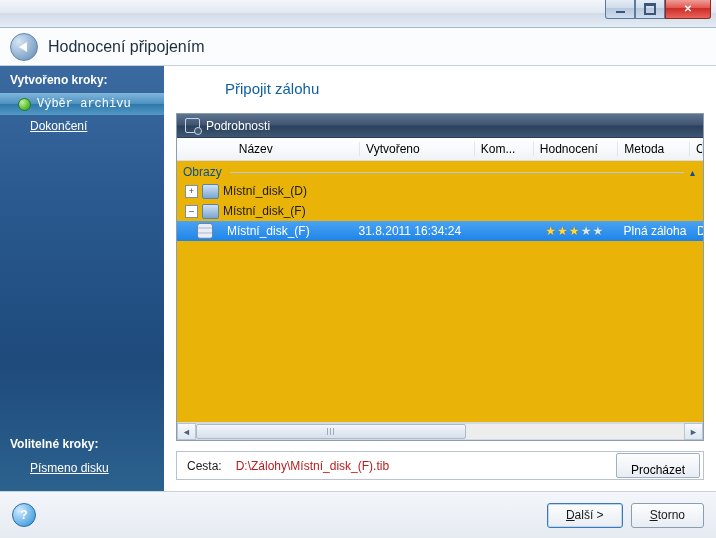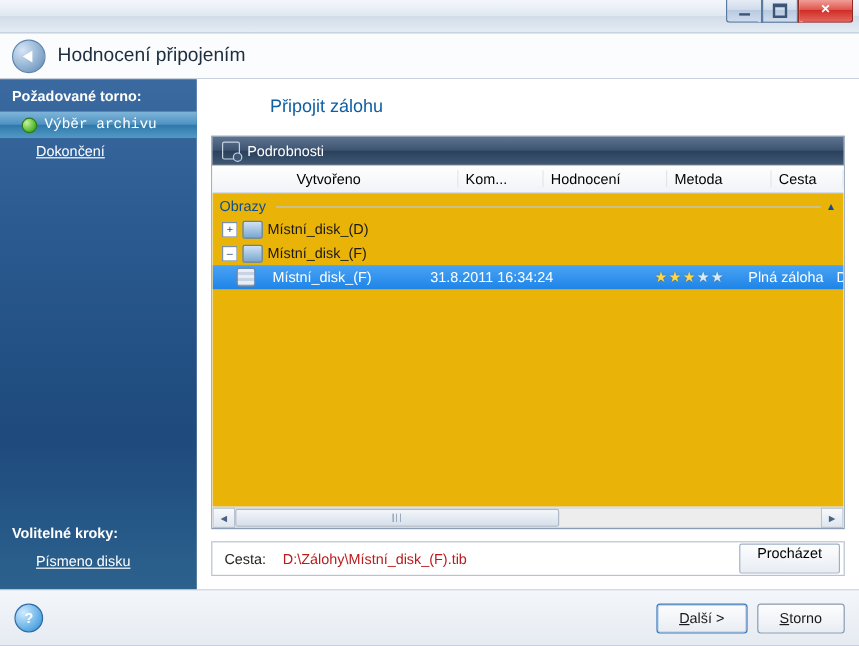--- a/index.html
+++ b/index.html
@@ -296,21 +296,21 @@
   align-items: center;
 }
 .path-label { padding: 0 10px; color:#222;text-align:center; }
 .path-input {
   flex: 1; border:none; outline:none; font: inherit; padding: 4px 4px; color:#b91c1c;
 }
 .browse-btn {
   height: 23px; margin: 0 3px 0 6px; padding: 0 14px;
   background: linear-gradient(to bottom,#fdfdfe,#e8edf3);
   border:1px solid #9fb0c4; border-radius:2px;
-  display:flex;align-items:flex-start;
+  display:flex;align-items:flex-end;
 }
 
 
 .footer {
   height: 46px;
   border-top: 1px solid #c8d1dc;
   background: linear-gradient(to bottom,#f3f6fa,#e6ebf2);
   display: flex;
   align-items: center;
   padding: 0 12px;
@@ -359,21 +359,21 @@
   </div>
 
   <div class="header">
     <div class="back-btn"></div>
     <div class="header-title">Hodnocení připojením</div>
   </div>
 
   <div class="body">
 
     <div class="sidebar">
-      <div class="side-section-title">Požadované torno:</div>
+      <div class="side-section-title">Vytvořeno kroky:</div>
       <div class="side-item active">
         <div class="bullet"></div>
         <span>Výběr archivu</span>
       </div>
       <div class="side-item link">
         <span>Dokončení</span>
       </div>
       <div class="side-spacer"></div>
       <div class="side-section-title">Volitelné kroky:</div>
       <div class="side-item link" style="margin-bottom:12px;">
@@ -387,20 +387,21 @@
       <div class="details-box">
         <div class="details-header">
           <span class="icon"></span>
           <span>Podrobnosti</span>
         </div>
 
         <div class="grid-wrapper">
           <div class="col-headers">
             <div class="col c-expander"></div>
             <div class="col c-icon"></div>
+            <div class="col c-name">Název</div>
             <div class="col c-created">Vytvořeno</div>
             <div class="col c-comment">Kom...</div>
             <div class="col c-rating">Hodnocení</div>
             <div class="col c-method">Metoda</div>
             <div class="col c-path">Cesta</div>
           </div>
 
           <div class="grid-body">
             <div class="group-header">
               <span class="gtxt">Obrazy</span>

